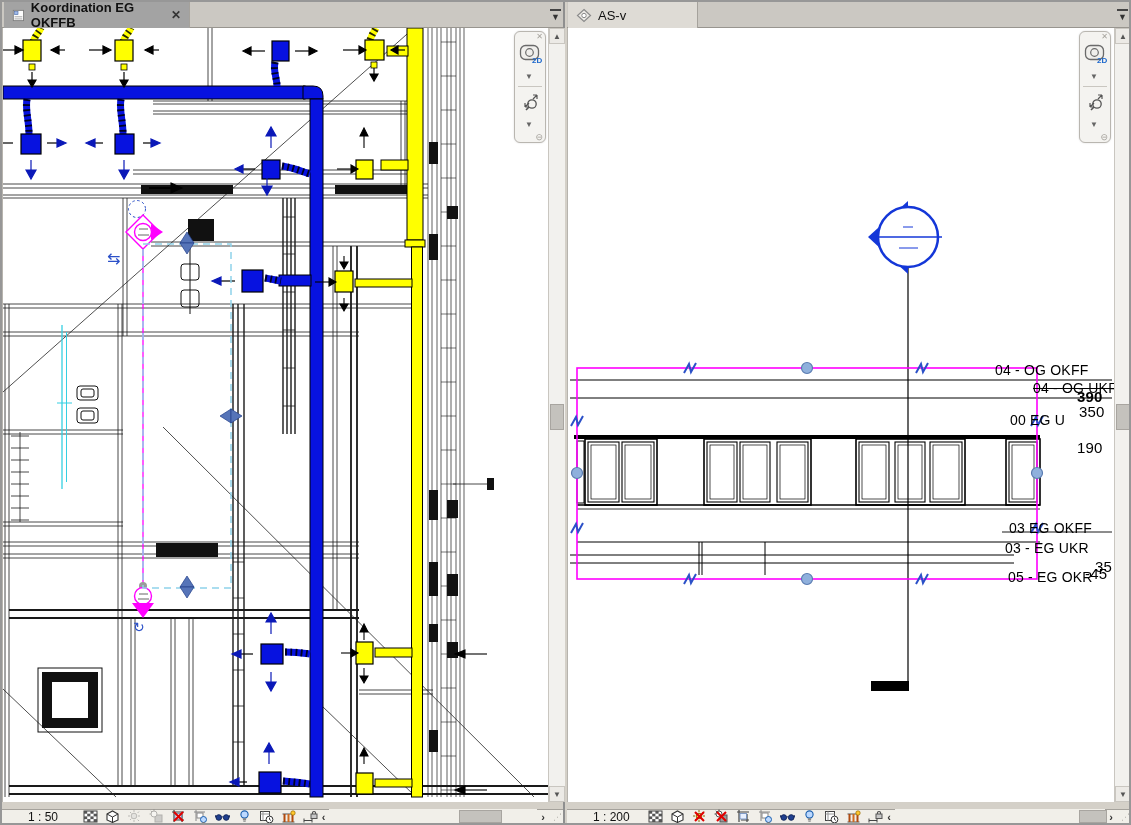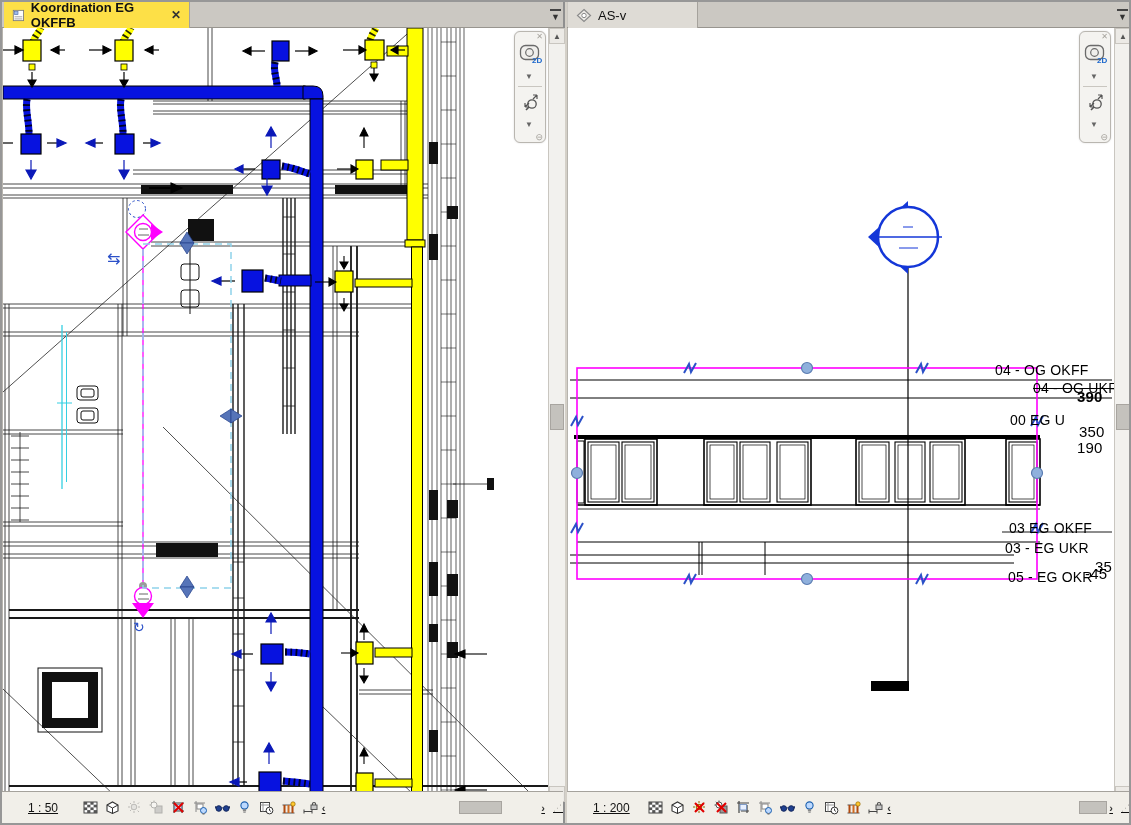--- a/index.html
+++ b/index.html
@@ -4,21 +4,21 @@
 <style>
   html,body{margin:0;padding:0;background:#c8c8c8;}
   *{box-sizing:border-box;}
   #window{position:relative;width:1131px;height:825px;background:#d4d0c8;border:2px solid #979797;overflow:hidden;font-family:"Liberation Sans",sans-serif;}
   .pane{position:absolute;top:0;height:823px;}
   #paneL{left:0;width:563px;border-right:2px solid #8f8f8f;}
   #paneR{left:565px;width:564px;}
   
   .tabbar{position:absolute;top:0;left:0;right:0;height:26px;background:#cbc8c2;border-bottom:1px solid #98958f;}
   .tab{position:absolute;top:0;height:26px;display:flex;align-items:center;gap:6px;padding:0 8px;border-right:1px solid #a5a29c;font-size:13px;color:#111;}
-  .tab.active{background:#fde047;font-weight:bold;}
+  .tab.active{background:#a3a3a3;font-weight:bold;}
   .tab.inactive{background:#dedbd5;}
   .tab .close{font-weight:bold;font-size:12px;color:#333;margin-left:4px;cursor:default;}
   .tabmenu{position:absolute;top:5px;width:15px;height:16px;text-align:center;color:#333;font-size:9px;line-height:7px;}
   .tabmenu .bar{display:block;height:2px;background:#444;margin:2px 2px 3px 2px;}
   
   .canvas{position:absolute;top:26px;left:0;height:774px;background:#ffffff;overflow:hidden;border-left:1px solid #b7b4ae;}
   #canvasL{width:546px;}
   #canvasR{width:547px;}
   svg{display:block;}
   
@@ -27,21 +27,21 @@
   .navbar .nmin{position:absolute;bottom:0px;right:2px;font-size:9px;color:#a5a29c;}
   .navbar .chev{position:absolute;left:10px;font-size:8px;color:#666;}
   .navbar hr{position:absolute;top:54px;left:3px;right:3px;border:none;border-top:1px solid #c9c6c0;margin:0;}
   .wheel{position:absolute;top:12px;left:4px;}
   .zoomic{position:absolute;top:60px;left:5px;}
   
   .vscroll{position:absolute;top:26px;width:17px;height:774px;background:#f2f1ee;border-left:1px solid #c9c6c0;}
   .vscroll .arr{position:absolute;left:0;width:16px;height:16px;font-size:8px;color:#555;text-align:center;line-height:16px;background:#eceae6;border:1px solid #c9c6c0;}
   .vscroll .thumb{position:absolute;left:1px;width:14px;background:#c4c2bd;border:1px solid #a8a5a0;}
   
-  .statusbar{position:absolute;bottom:2px;left:0;right:0;height:32px;background:#f1efe9;border-top:1px solid #a5a29c;display:flex;align-items:center;font-size:12px;color:#111;text-decoration:underline;}
+  .statusbar{position:absolute;bottom:2px;left:0;right:0;height:14px;background:#f1efe9;border-top:1px solid #a5a29c;display:flex;align-items:center;font-size:12px;color:#111;}
   .scale{margin-left:26px;width:52px;}
   .vc{display:flex;align-items:center;gap:7px;margin-left:6px;}
   .vc-icon{position:relative;width:15px;height:15px;display:inline-block;}
   .vc-icon.disabled{opacity:.4;filter:grayscale(1);}
   .vc-icon svg{position:absolute;top:0;left:0;}
   .hsa{font-size:11px;color:#333;font-weight:bold;margin:0 4px;}
   .htrack{position:relative;height:15px;background:#f1efe9;}
   .hthumb{position:absolute;top:1px;height:13px;background:#c4c2bd;border:1px solid #a8a5a0;}
   .grip{margin-left:4px;color:#b0ada7;font-size:9px;letter-spacing:1px;}
   
@@ -544,21 +544,21 @@
             <circle cx="805" cy="577" r="5.5"></circle>
           <circle cx="575" cy="471" r="5.5"></circle>
             <circle cx="1035" cy="471" r="5.5"></circle>
         </g>
       </svg>
 
       <div id="levelLabels">
           <div class="lvl" style="left: 427px; top: 334px;">04 - OG OKFF</div>
           <div class="lvl struck" style="left: 433px; top: 352px; margin-left: 32px;">04 - OG UKR</div>
           <div class="lvl num" style="left: 509px; top: 360px; font-weight: bold;">390</div>
-          <div class="lvl num" style="left: 511px; top: 375px; margin-top: 20px;">350</div>
+          <div class="lvl num" style="left: 511px; top: 375px;">350</div>
           <div class="lvl" style="left: 442px; top: 384px;">00 EG U</div>
           <div class="lvl num" style="left: 509px; top: 411px;">190</div>
           <div class="lvl" style="left: 441px; top: 492px;">03 EG OKFF</div>
           <div class="lvl" style="left: 440px; top: 503px; margin-top: 38px;">05 - EG OKR</div>
           <div class="lvl" style="left: 437px; top: 512px;">03 - EG UKR</div>
           <div class="lvl num" style="left: 527px; top: 530px;">35</div>
           <div class="lvl num" style="left: 517px; top: 537px;">-45</div>
         </div>
 
       <div class="navbar">

